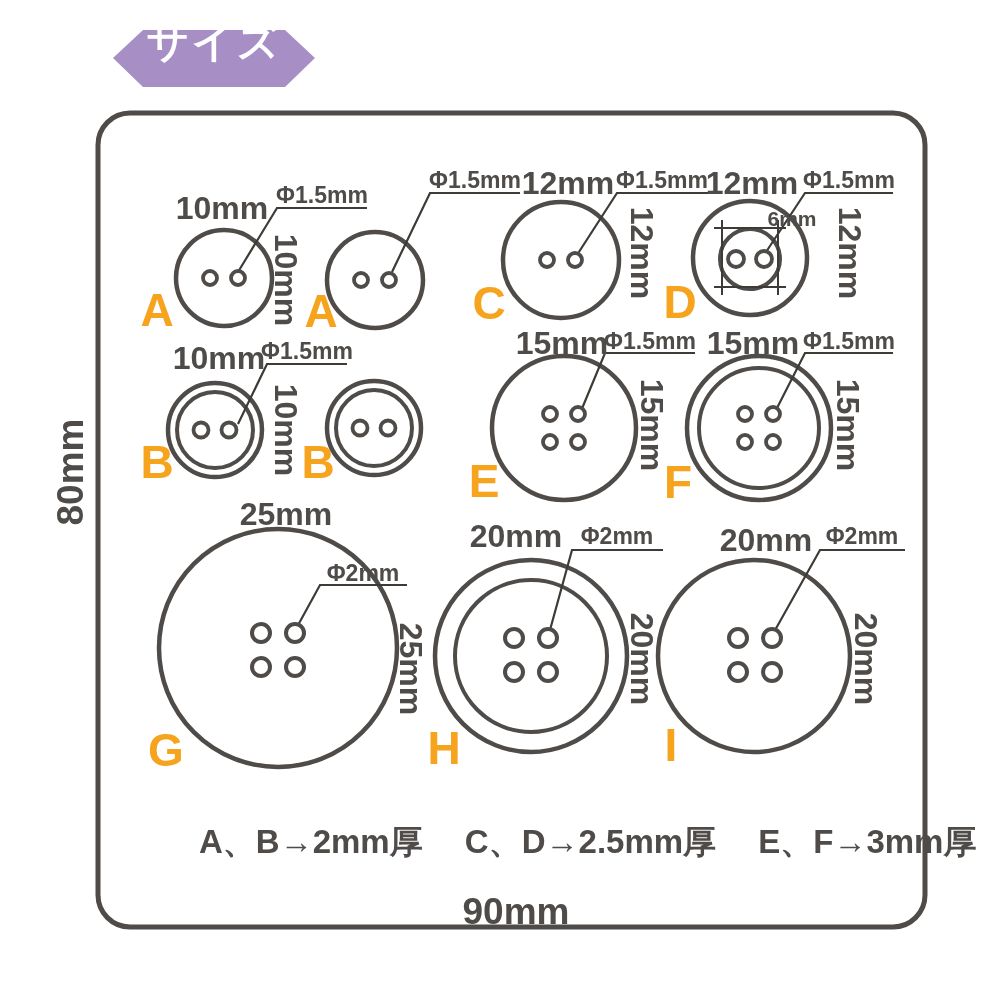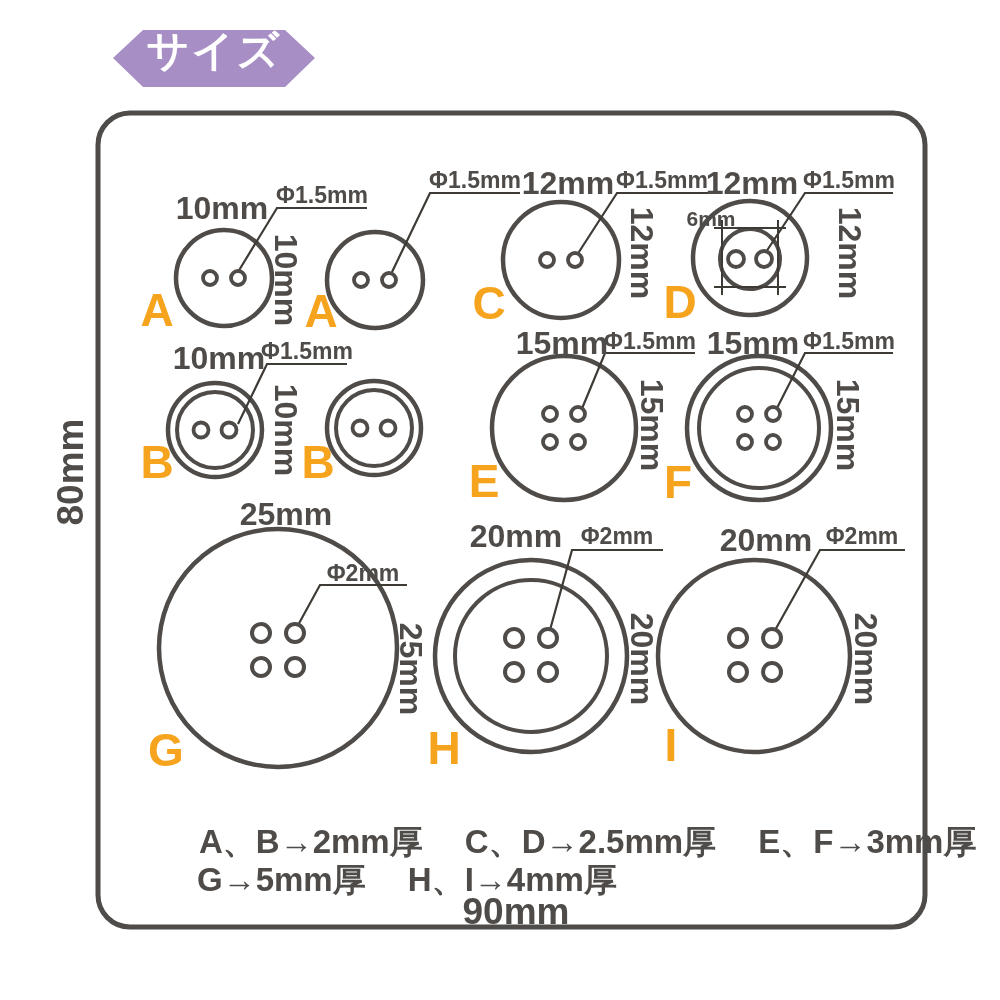--- a/index.html
+++ b/index.html
@@ -127,42 +127,42 @@
     <g>
       <circle class="outline" cx="754" cy="656" r="96"></circle>
       <polyline class="leader" points="905,550 820,550 774,632"></polyline>
       <circle class="hole-big" cx="738" cy="638" r="9"></circle>
       <circle class="hole-big" cx="772" cy="638" r="9"></circle>
       <circle class="hole-big" cx="738" cy="672" r="9"></circle>
       <circle class="hole-big" cx="772" cy="672" r="9"></circle>
     </g>
   </svg>
 
-  <div class="t badge-label" style="left:214px;top:51px">サイズ</div>
+  <div class="t badge-label" style="left:214px;top:42px">サイズ</div>
 
   <div class="t dim dim-v" style="left:70px;top:472px">80mm</div>
   <div class="t dim" style="left:516px;top:911px">90mm</div>
 
   <div class="t size-top" style="left:222px;top:208px">10mm</div>
   <div class="t side" style="left:286px;top:280px">10mm</div>
   <div class="t phi" style="left:322px;top:195px">Φ1.5mm</div>
   <div class="t letter" style="left:157px;top:310px">A</div>
 
   <div class="t phi" style="left:475px;top:180px">Φ1.5mm</div>
   <div class="t letter" style="left:321px;top:311px">A</div>
 
   <div class="t size-top" style="left:568px;top:183px">12mm</div>
   <div class="t side" style="left:642px;top:253px">12mm</div>
   <div class="t phi" style="left:662px;top:180px">Φ1.5mm</div>
   <div class="t letter" style="left:489px;top:303px">C</div>
 
   <div class="t size-top" style="left:752px;top:183px">12mm</div>
   <div class="t side" style="left:850px;top:253px">12mm</div>
   <div class="t phi" style="left:849px;top:180px">Φ1.5mm</div>
-  <div class="t inner-dim" style="left:711px;top:218px">6mm</div>
+  <div class="t inner-dim" style="left:792px;top:218px">6mm</div>
   <div class="t letter" style="left:680px;top:302px">D</div>
 
   <div class="t size-top" style="left:219px;top:358px">10mm</div>
   <div class="t side" style="left:286px;top:430px">10mm</div>
   <div class="t phi" style="left:307px;top:351px">Φ1.5mm</div>
   <div class="t letter" style="left:157px;top:462px">B</div>
 
   <div class="t letter" style="left:318px;top:462px">B</div>
 
   <div class="t size-top" style="left:562px;top:343px">15mm</div>
@@ -184,15 +184,14 @@
   <div class="t side" style="left:642px;top:659px">20mm</div>
   <div class="t phi" style="left:617px;top:536px">Φ2mm</div>
   <div class="t letter" style="left:444px;top:748px">H</div>
 
   <div class="t size-top" style="left:766px;top:540px">20mm</div>
   <div class="t side" style="left:866px;top:659px">20mm</div>
   <div class="t phi" style="left:862px;top:536px">Φ2mm</div>
   <div class="t letter" style="left:671px;top:745px">I</div>
 
   <div class="note" style="left:199px;top:822px">A、B→2mm厚　 C、D→2.5mm厚　 E、F→3mm厚</div>
-  <div class="note" style="left:197px;top:860px">G→5mm厚　 H、I→4mm厚</div>
 
 </div>
 
 </body></html>

